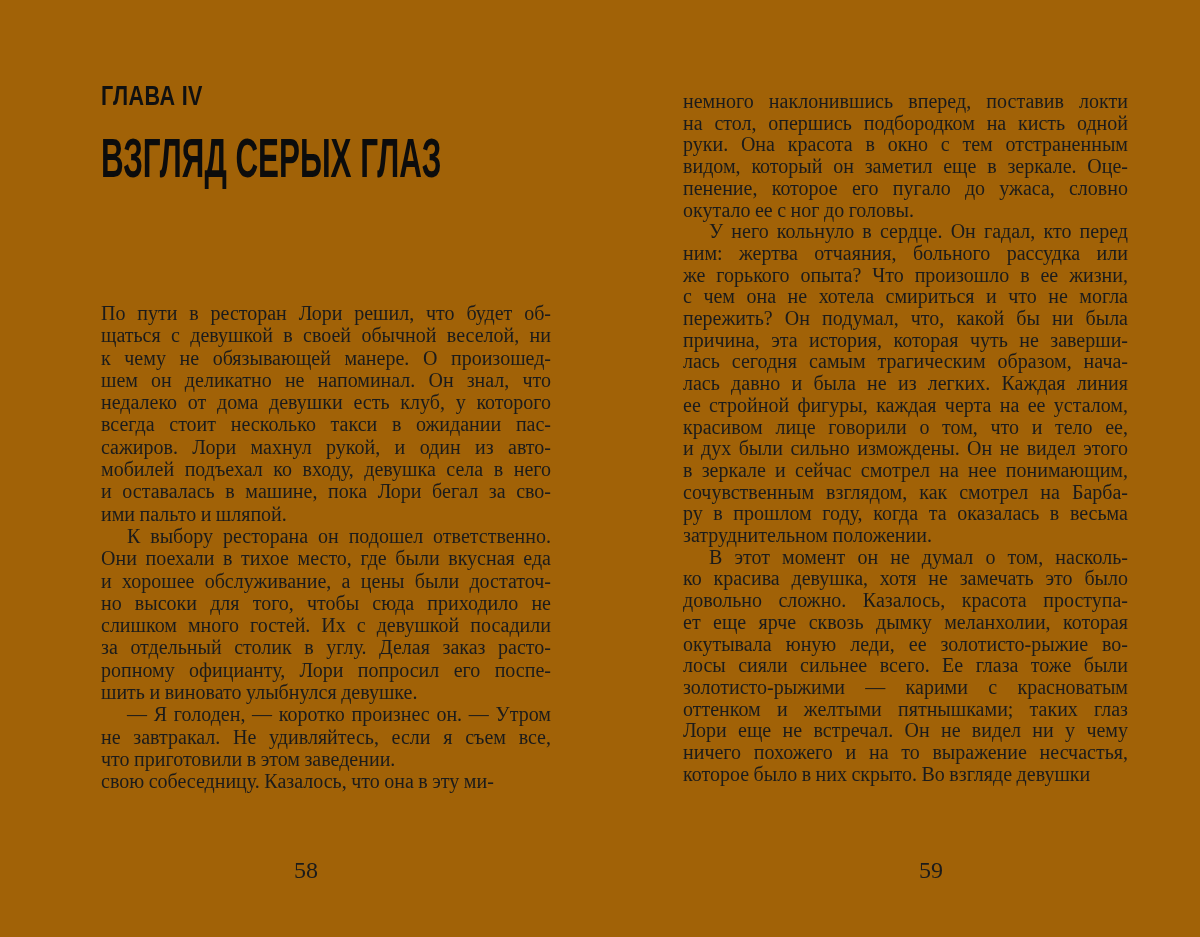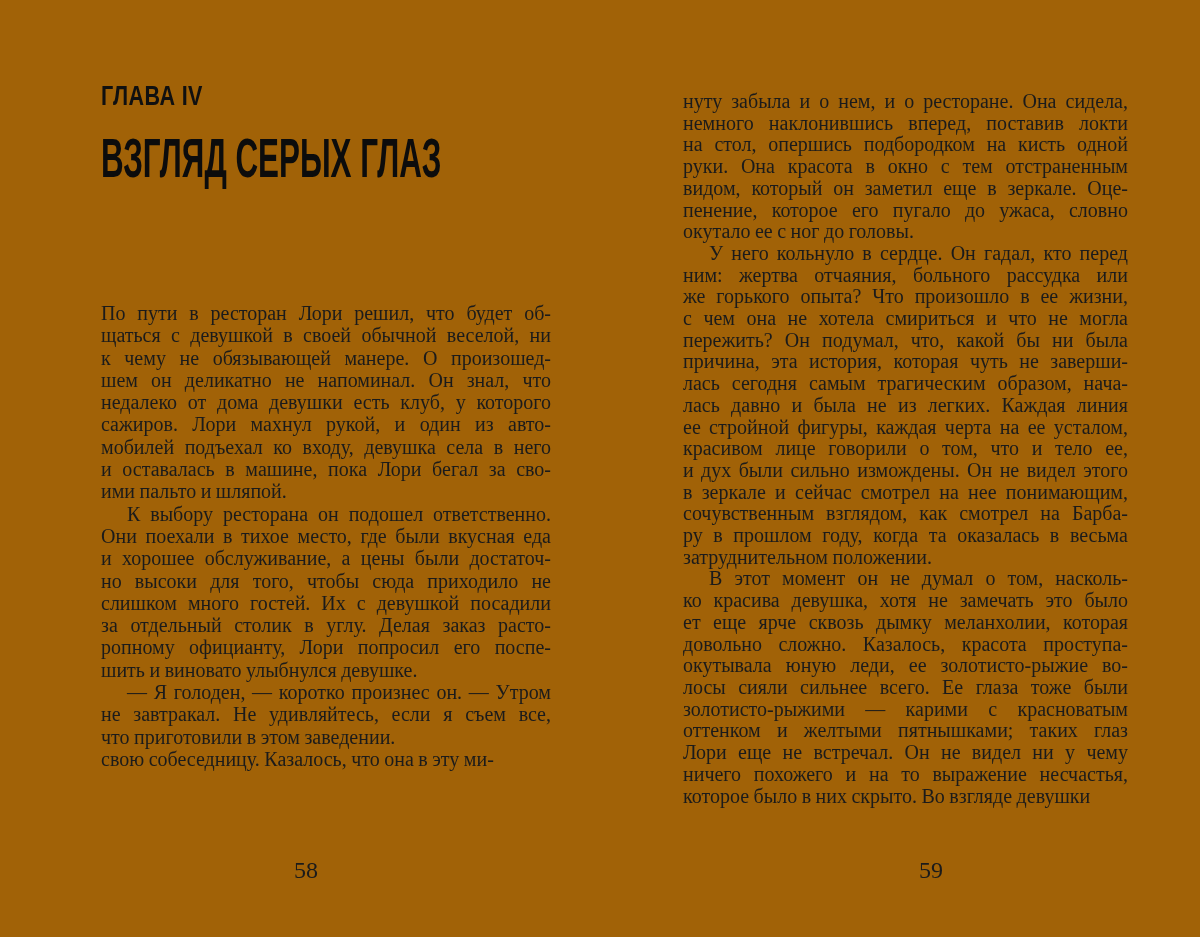--- a/index.html
+++ b/index.html
@@ -63,40 +63,40 @@
   <div class="chapter-label">ГЛАВА IV</div>
 
   <div class="chapter-title">ВЗГЛЯД СЕРЫХ ГЛАЗ</div>
 
   <div class="body-col body-left">
       <div class="line">По пути в ресторан Лори решил, что будет об-</div>
       <div class="line">щаться с девушкой в своей обычной веселой, ни</div>
       <div class="line">к чему не обязывающей манере. О произошед-</div>
       <div class="line">шем он деликатно не напоминал. Он знал, что</div>
       <div class="line">недалеко от дома девушки есть клуб, у которого</div>
+      <div class="line">всегда стоит несколько такси в ожидании пас-</div>
       <div class="line">сажиров. Лори махнул рукой, и один из авто-</div>
       <div class="line">мобилей подъехал ко входу, девушка села в него</div>
       <div class="line">и оставалась в машине, пока Лори бегал за сво-</div>
       <div class="line end">ими пальто и шляпой.</div>
       <div class="line indent">К выбору ресторана он подошел ответственно.</div>
       <div class="line">Они поехали в тихое место, где были вкусная еда</div>
       <div class="line">и хорошее обслуживание, а цены были достаточ-</div>
       <div class="line">но высоки для того, чтобы сюда приходило не</div>
       <div class="line">слишком много гостей. Их с девушкой посадили</div>
       <div class="line">за отдельный столик в углу. Делая заказ расто-</div>
       <div class="line">ропному официанту, Лори попросил его поспе-</div>
       <div class="line end">шить и виновато улыбнулся девушке.</div>
       <div class="line indent">— Я голоден, — коротко произнес он. — Утром</div>
       <div class="line">не завтракал. Не удивляйтесь, если я съем все,</div>
       <div class="line end">что приготовили в этом заведении.</div>
       <div class="line end">свою собеседницу. Казалось, что она в эту ми-</div>
     </div>
 
   <div class="body-col body-right">
-      <div class="line">нуту забыла и о нем, и о ресторане. Она сидела,</div>
       <div class="line">немного наклонившись вперед, поставив локти</div>
       <div class="line">на стол, опершись подбородком на кисть одной</div>
       <div class="line">руки. Она красота в окно с тем отстраненным</div>
       <div class="line">видом, который он заметил еще в зеркале. Оце-</div>
       <div class="line">пенение, которое его пугало до ужаса, словно</div>
       <div class="line end">окутало ее с ног до головы.</div>
       <div class="line indent">У него кольнуло в сердце. Он гадал, кто перед</div>
       <div class="line">ним: жертва отчаяния, больного рассудка или</div>
       <div class="line">же горького опыта? Что произошло в ее жизни,</div>
       <div class="line">с чем она не хотела смириться и что не могла</div>
@@ -106,22 +106,22 @@
       <div class="line">лась давно и была не из легких. Каждая линия</div>
       <div class="line">ее стройной фигуры, каждая черта на ее усталом,</div>
       <div class="line">красивом лице говорили о том, что и тело ее,</div>
       <div class="line">и дух были сильно измождены. Он не видел этого</div>
       <div class="line">в зеркале и сейчас смотрел на нее понимающим,</div>
       <div class="line">сочувственным взглядом, как смотрел на Барба-</div>
       <div class="line">ру в прошлом году, когда та оказалась в весьма</div>
       <div class="line end">затруднительном положении.</div>
       <div class="line indent">В этот момент он не думал о том, насколь-</div>
       <div class="line">ко красива девушка, хотя не замечать это было</div>
+      <div class="line">довольно сложно. Казалось, красота проступа-</div>
       <div class="line">ет еще ярче сквозь дымку меланхолии, которая</div>
-      <div class="line">довольно сложно. Казалось, красота проступа-</div>
       <div class="line">окутывала юную леди, ее золотисто-рыжие во-</div>
       <div class="line">лосы сияли сильнее всего. Ее глаза тоже были</div>
       <div class="line">золотисто-рыжими — карими с красноватым</div>
       <div class="line">оттенком и желтыми пятнышками; таких глаз</div>
       <div class="line">Лори еще не встречал. Он не видел ни у чему</div>
       <div class="line">ничего похожего и на то выражение несчастья,</div>
       <div class="line end">которое было в них скрыто. Во взгляде девушки</div>
     </div>
 
   <div class="page-num page-num-left">58</div>

